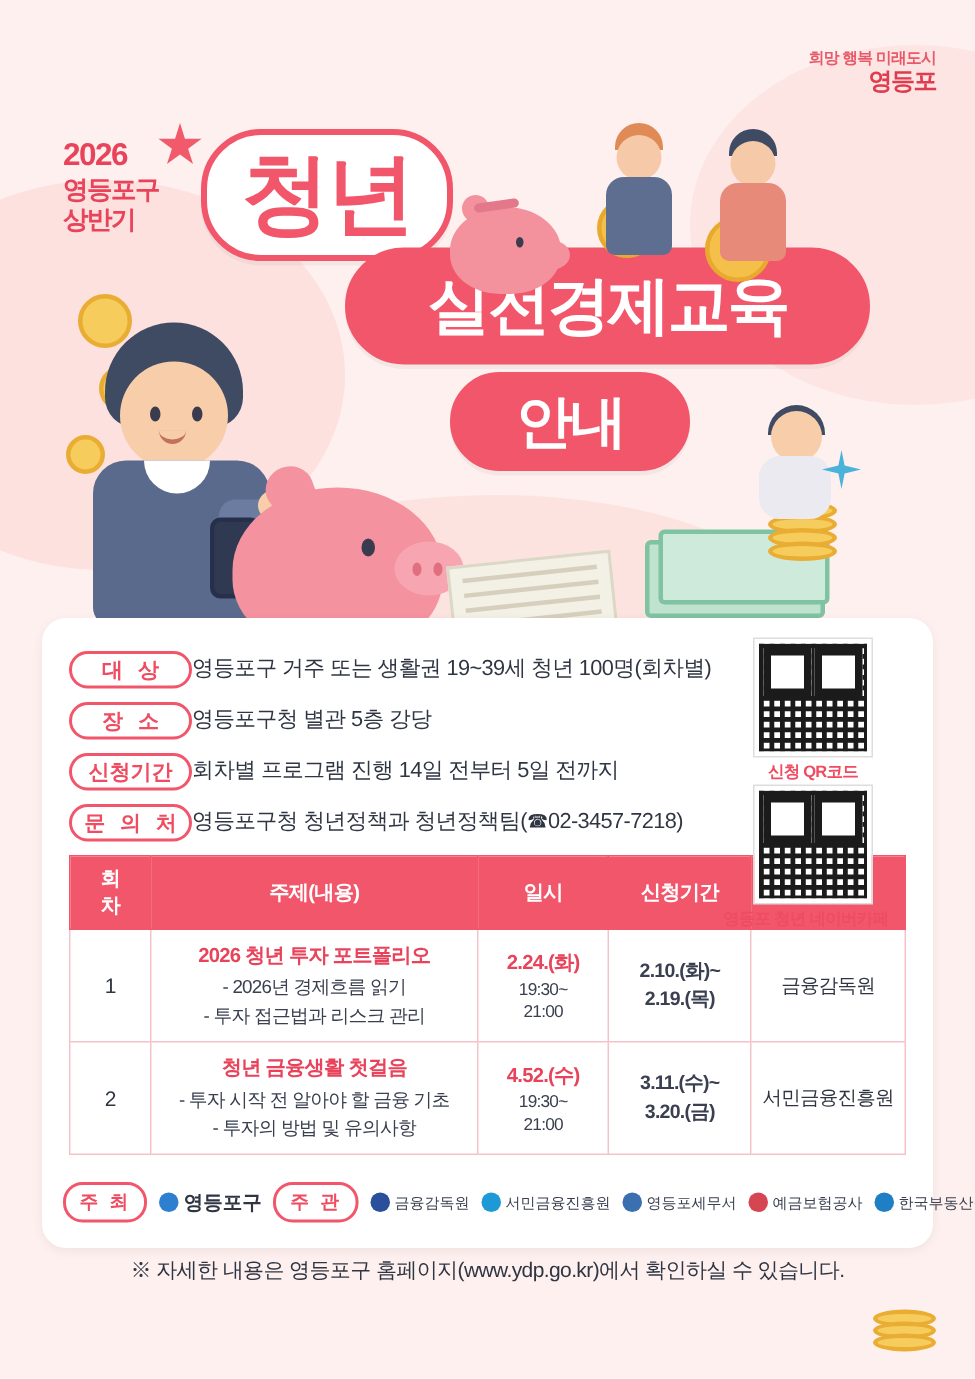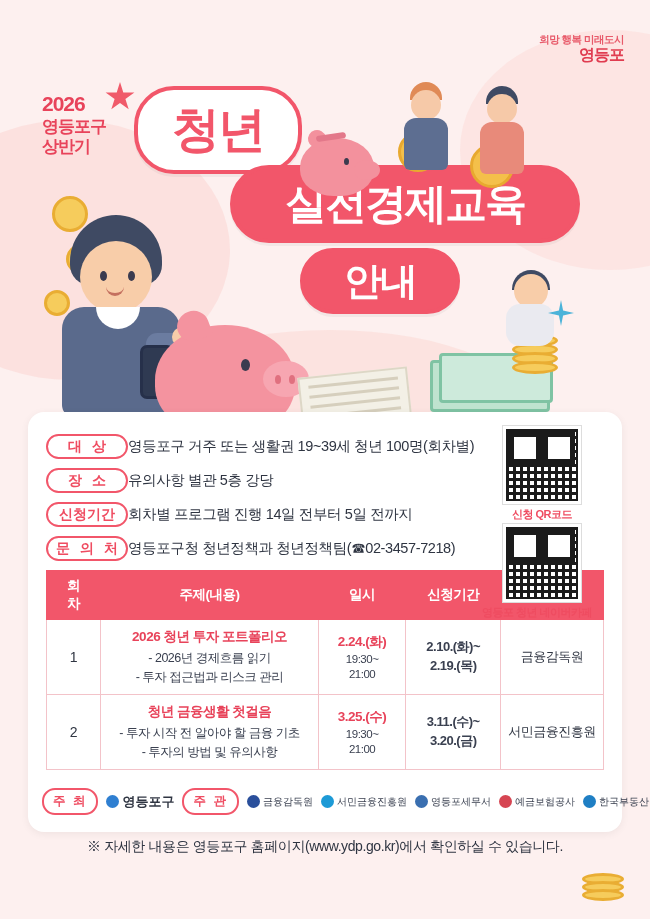--- a/index.html
+++ b/index.html
@@ -63,21 +63,21 @@
     position: absolute;
     background: #ffffff;
     border: 4px solid #f2566a;
     border-radius: 40px;
     color: #f2566a;
     font-weight: bold;
     display: flex; align-items: center; justify-content: center;
     letter-spacing: -2px;
     box-shadow: 0 3px 0 rgba(0,0,0,0.04);
   }
-  .pill.p1 { left: 134px; top: 26px; width: 168px; height: 88px; font-size: 48px; }
+  .pill.p1 { left: 134px; top: 26px; width: 168px; height: 88px; font-size: 59px; }
   .pill.p2 {
     left: 230px; top: 105px; width: 350px; height: 78px; font-size: 42px;
     background: #f2566a; color: #ffffff; border-color: #f2566a;
   }
   .pill.p3 {
     left: 300px; top: 188px; width: 160px; height: 66px; font-size: 38px;
     background: #f2566a; color:#ffffff; border-color:#f2566a;
   }
 
   
@@ -333,21 +333,21 @@
 
     <div class="info-list">
 
       <div class="info-row">
         <div class="tag">대 상</div>
         <div class="info-text">영등포구 거주 또는 생활권 19~39세 청년 100명(회차별)</div>
       </div>
 
       <div class="info-row">
         <div class="tag">장 소</div>
-        <div class="info-text">유의사항 별관 5층 강당</div>
+        <div class="info-text">영등포구청 별관 5층 강당</div>
       </div>
 
       <div class="info-row">
         <div class="tag wide">신청기간</div>
         <div class="info-text">회차별 프로그램 진행 14일 전부터 5일 전까지</div>
       </div>
 
 
       <div class="info-row">
         <div class="tag">문 의 처</div>
@@ -393,21 +393,21 @@
           <td class="host">금융감독원</td>
         </tr>
         <tr>
           <td class="round">2</td>
           <td class="subject">
             <span class="subject-title">청년 금융생활 첫걸음</span>
             <span class="subject-line">- 투자 시작 전 알아야 할 금융 기초</span>
             <span class="subject-line">- 투자의 방법 및 유의사항</span>
           </td>
           <td>
-            <span class="when-main">3.25.(수)</span><br>
+            <span class="when-main">4.52.(수)</span><br>
             <span class="when-sub" style="white-space:pre-line">19:30~
 21:00</span>
           </td>
           <td class="apply-period" style="white-space:pre-line">3.11.(수)~
 3.20.(금)</td>
           <td class="host">서민금융진흥원</td>
         </tr>
       </tbody>
     </table>
   </div>

